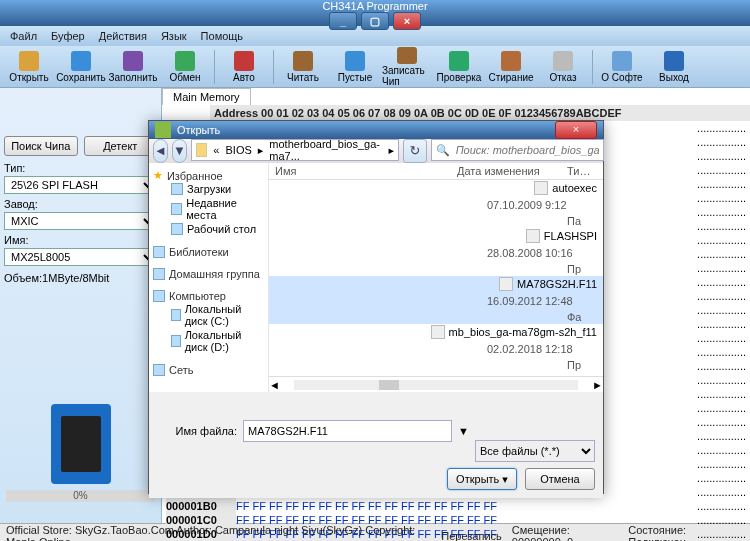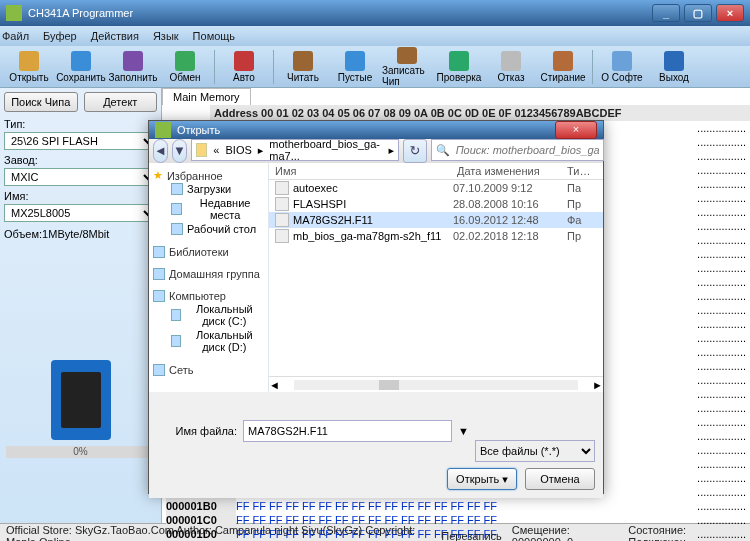--- a/index.html
+++ b/index.html
@@ -1,31 +1,31 @@
 <!DOCTYPE html>
 <html><head>
 <meta charset="utf-8">
 <style>
 * { margin:0; padding:0; box-sizing:border-box; font-family:"Segoe UI",Tahoma,sans-serif; font-size:11px; }
 body { width:750px; height:541px; background:#f0f0f0; overflow:hidden; position:relative; }
-.titlebar { height:26px; background:linear-gradient(#6ba6e0,#2f5e92); color:#fff; display:flex; align-items:center; padding:0 6px; }
+.titlebar { height:26px; background:linear-gradient(#6ba6e0,#2f5e92); color:#fff; display:flex; align-items:center; padding:0 6px;flex-direction:column; }
 .titlebar .icon { width:16px; height:16px; background:#8b4; margin-right:6px; }
 .titlebar .title { flex:1; }
 .winbtns { display:flex; gap:4px; }
 .winbtn { width:28px; height:18px; background:linear-gradient(#6fa1d4,#3b6fa3); border:1px solid #2a5a8a; border-radius:3px; display:flex; align-items:center; justify-content:center; color:#fff; font-weight:bold; }
 .winbtn.close { background:linear-gradient(#e07a7a,#c33); }
-.menubar { height:20px; background:linear-gradient(#cde4f7,#a8c9e8); display:flex; padding:0 2px; gap:14px; align-items:center; color:#1a1a1a; }
+.menubar { height:20px; background:linear-gradient(#cde4f7,#a8c9e8); display:flex; padding:0 10px; gap:14px; align-items:center; color:#1a1a1a; }
 .toolbar { height:42px; background:linear-gradient(#cde4f7,#a8c9e8); display:flex; align-items:center; padding:0 4px; gap:2px; border-bottom:1px solid #8ab; }
 .tbtn { display:flex; flex-direction:column; align-items:center; justify-content:center; width:50px; height:40px; cursor:pointer; }
 .tbtn .ico { width:20px; height:20px; border-radius:3px; }
 .tbtn .lbl { font-size:10px; margin-top:1px; }
 .sep { width:1px; height:34px; background:#8ab; margin:0 2px; }
 .content { display:flex; height:calc(100% - 26px - 20px - 42px - 18px); }
 .sidebar { width:162px; background:linear-gradient(#e4effb,#cde4f7); padding:4px; border-right:1px solid #9bc; }
-.sidebtns { display:flex; gap:6px; margin-bottom:6px; }
+.sidebtns { display:flex; gap:6px; margin-bottom:6px;margin-top:44px; }
 .sidebtn { flex:1; height:20px; background:linear-gradient(#f8f8f8,#e0e0e0); border:1px solid #888; border-radius:3px; text-align:center; line-height:18px; }
 .sideform label { display:block; margin:4px 0 2px; }
 .sideform select, .sideform input { width:100%; border:1px solid #7a9; background:#fff; height:18px; padding:0 2px; }
 .chip { margin-top:120px; width:60px; height:80px; background:#1a6bc4; border-radius:4px; margin-left:auto; margin-right:auto; position:relative; }
 .chip::before { content:""; position:absolute; inset:12px 10px; background:#222; border-radius:2px; }
 .progress { height:12px; background:#d8d8d8; margin:6px 2px 0; text-align:center; font-size:10px; color:#555; }
 .main { flex:1; display:flex; flex-direction:column; background:#fff; }
 .tab { height:18px; display:flex; }
 .tab span { padding:2px 10px; background:#fff; border:1px solid #bbb; border-bottom:none; }
 .hexhdr { background:#e8e8e8; display:flex; font-family:Consolas,monospace; font-size:11px; padding:2px 4px; color:#222; font-weight:bold;margin-left:48px; }
@@ -50,29 +50,29 @@
 .crumb input { border:none; flex:1; color:#777; font-style:italic; outline:none; }
 .orgrow { height:28px; background:linear-gradient(#f8fbff,#e6eff8); display:flex; align-items:center; padding:0 8px; gap:20px; border-bottom:1px solid #cde; color:#135; }
 .orgrow .rt { margin-left:auto; display:flex; gap:10px; align-items:center; }
 .orgico { width:18px; height:16px; background:#def; border:1px solid #9bc; }
 .helpico { width:16px; height:16px; border-radius:8px; background:#3a8ed8; color:#fff; text-align:center; line-height:16px; }
 .dlgbody { flex:1; display:flex; }
 .dlgside { width:120px; background:#fff; border-right:1px solid #e0e6ec; padding:6px 4px; }
 .sgroup { margin-bottom:10px; }
 .sgroup .shdr { display:flex; align-items:center; gap:4px; color:#333; }
 .sgroup .shdr .star { color:#f5b301; }
-.sgroup .sitem { padding:1px 0 1px 18px; display:flex; align-items:center; gap:4px;text-align:center; }
+.sgroup .sitem { padding:1px 0 1px 18px; display:flex; align-items:center; gap:4px; }
 .sico { width:12px; height:12px; background:#b8dcff; border:1px solid #7ab; display:inline-block; }
 .dlgfiles { flex:1; display:flex; flex-direction:column; }
 .filehdr { display:flex; border-bottom:1px solid #ddd; color:#555; padding:2px 6px; }
 .filehdr .c1 { flex:1; }
 .filehdr .c2 { width:110px; }
 .filehdr .c3 { width:30px; }
 .flist { flex:1; overflow:auto; }
-.fitem { display:flex; padding:1px 6px; align-items:center; gap:4px; }
+.fitem { display:flex; padding:1px 6px; align-items:flex-end; gap:4px;flex-direction:column; }
 .fitem.sel { background:#cfe4ff; }
 .fitem .c1 { flex:1; display:flex; align-items:center; gap:4px; }
 .fitem .c2 { width:110px; color:#555; }
 .fitem .c3 { width:30px; color:#555; }
 .fico { width:14px; height:14px; background:#eee; border:1px solid #bbb; }
 .scrollhint { height:16px; border-top:1px solid #ddd; display:flex; align-items:center; justify-content:center; }
 .scrollhint .track { height:10px; flex:1; margin:0 14px; background:#eee; position:relative; }
 .scrollhint .thumb { position:absolute; left:30%; width:20px; height:10px; background:#ccc; }
 .dlgfoot { padding:8px; background:#f0f0f0; }
 .footrow { display:flex; align-items:center; gap:6px; margin-bottom:6px; }
@@ -137,26 +137,26 @@
     </div>
     <div class="tbtn">
       <div class="ico" style="background: rgb(153, 102, 51);"></div>
       <div class="lbl">Записать Чип</div>
     </div>
     <div class="tbtn">
       <div class="ico" style="background: rgb(42, 168, 106);"></div>
       <div class="lbl">Проверка</div>
     </div>
     <div class="tbtn">
+      <div class="ico" style="background: rgb(179, 107, 58);"></div>
+      <div class="lbl">Стирание</div>
+    </div>
+    <div class="tbtn">
       <div class="ico" style="background: rgb(187, 187, 187);"></div>
       <div class="lbl">Отказ</div>
-    </div>
-    <div class="tbtn">
-      <div class="ico" style="background: rgb(179, 107, 58);"></div>
-      <div class="lbl">Стирание</div>
     </div>
     <div class="sep"></div>
     <div class="tbtn">
       <div class="ico" style="background: rgb(106, 161, 216);"></div>
       <div class="lbl">О Софте</div>
     </div>
     <div class="tbtn">
       <div class="ico" style="background: rgb(42, 106, 184);"></div>
       <div class="lbl">Выход</div>
     </div>

